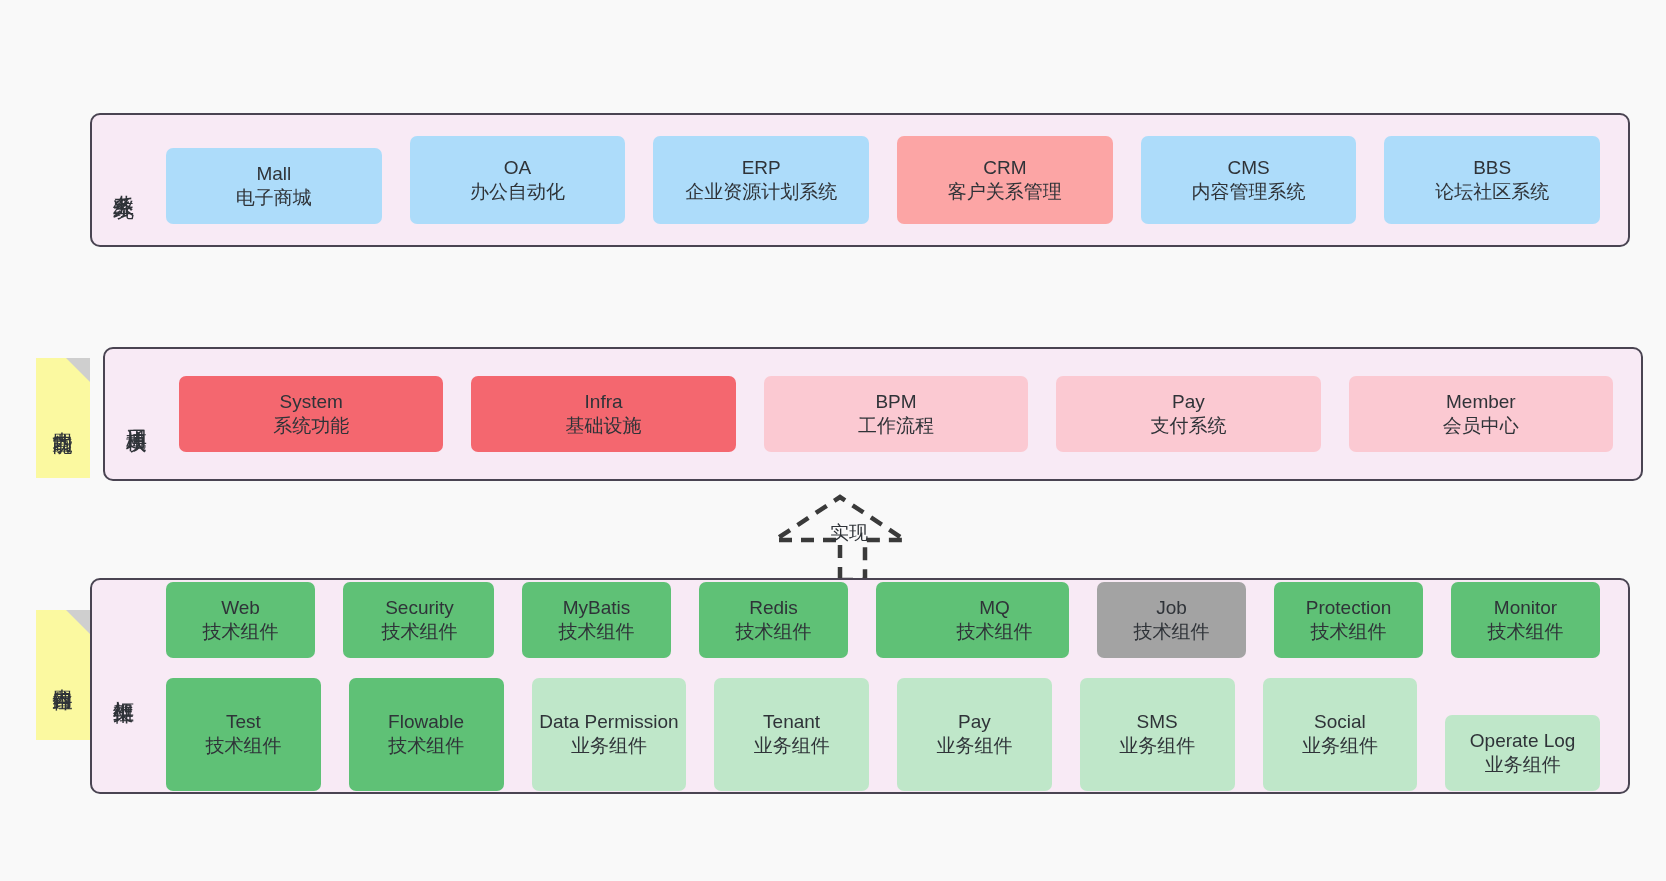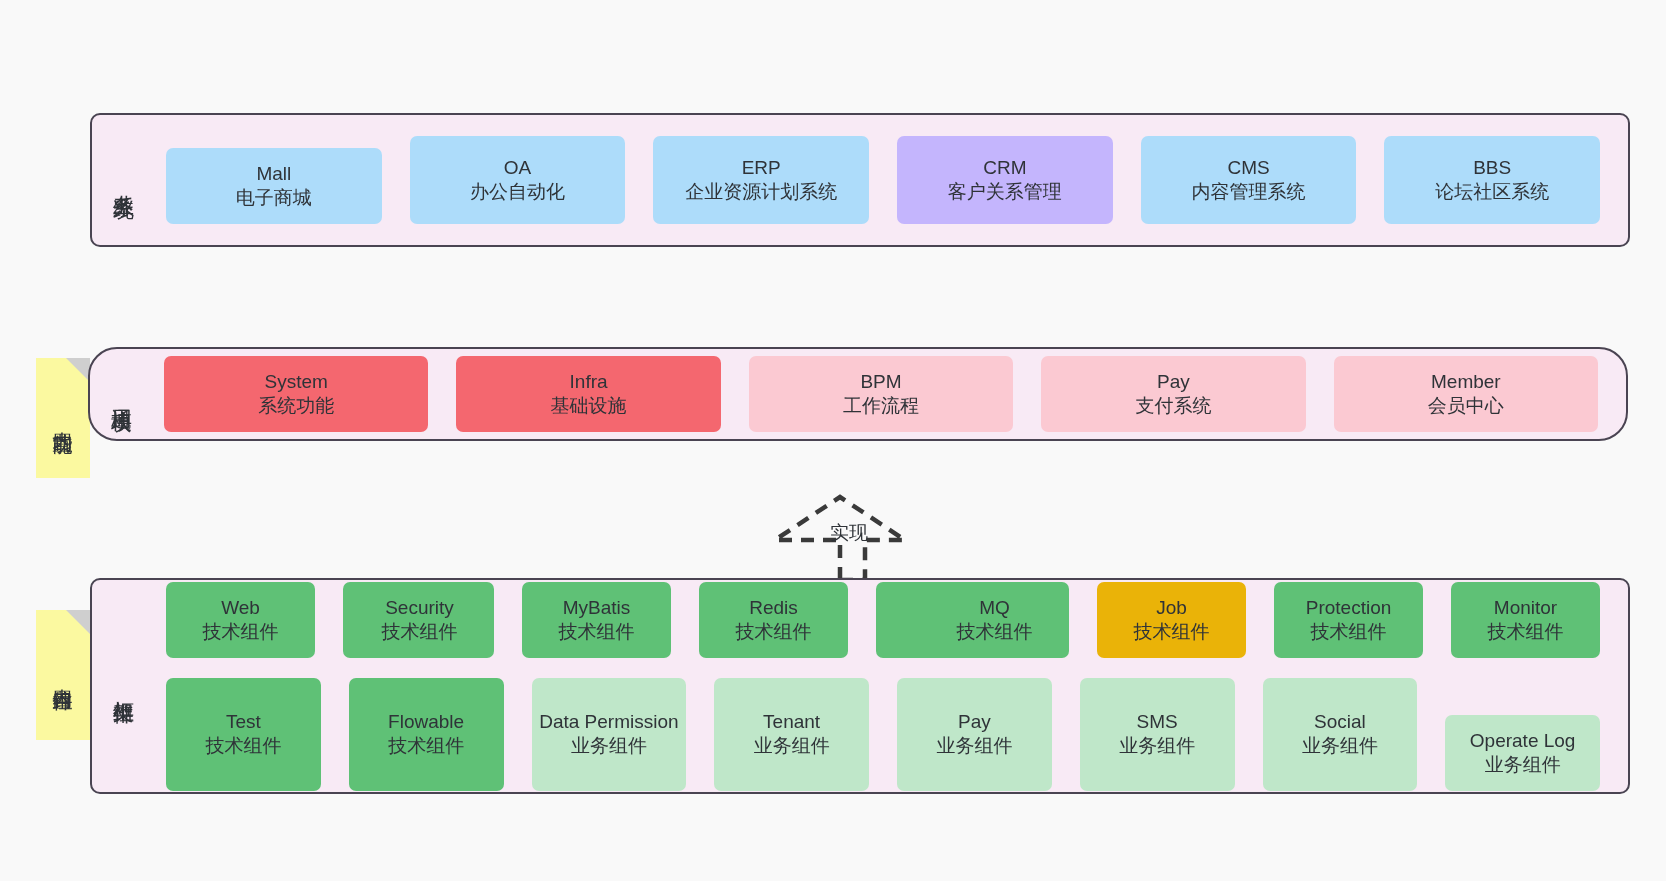--- a/index.html
+++ b/index.html
@@ -138,21 +138,21 @@
         <div class="card c-blue" style="background: rgb(173, 220, 250);">
           <span class="en">OA</span>
           <span class="cn">办公自动化</span>
         </div>
 
         <div class="card c-blue" style="background: rgb(173, 220, 250);">
           <span class="en">ERP</span>
           <span class="cn">企业资源计划系统</span>
         </div>
 
-        <div class="card c-blue" style="background: #c4b5fd;">
+        <div class="card c-blue" style="background: #fca5a5;">
           <span class="en">CRM</span>
           <span class="cn">客户关系管理</span>
         </div>
 
         <div class="card c-blue" style="background: rgb(173, 220, 250);">
           <span class="en">CMS</span>
           <span class="cn">内容管理系统</span>
         </div>
 
         <div class="card c-blue" style="background: rgb(173, 220, 250);">
@@ -163,21 +163,21 @@
       </div>
     </div>
   </div>
 
 
   <div class="sticky" style="left:36px;top:358px;height:120px;">
     <span class="fold"></span>
     <span>内置功能</span>
   </div>
 
-  <div class="layer" id="layer-common" style="left:88px;top:347px;width:1540px;height:94px;border-radius:29px;">
+  <div class="layer" id="layer-common" style="left:103px;top:347px;width:1540px;height:134px;">
     <div class="layer-title">通用模块</div>
     <div class="cards">
       <div class="card-row">
 
         <div class="card c-red" style="background: rgb(244, 103, 111);">
           <span class="en">System</span>
           <span class="cn">系统功能</span>
         </div>
 
         <div class="card c-red" style="background: rgb(244, 103, 111);">
@@ -236,21 +236,21 @@
           <span class="cn">技术组件</span>
         </div>
         <div class="card c-green" style="background: rgb(95, 193, 118);">
           <span class="en">Redis</span>
           <span class="cn">技术组件</span>
         </div>
         <div class="card c-green" style="background: rgb(95, 193, 118); padding-left: 48px;">
           <span class="en">MQ</span>
           <span class="cn">技术组件</span>
         </div>
-        <div class="card c-green" style="background: #eab308;">
+        <div class="card c-green" style="background: #a3a3a3;">
           <span class="en">Job</span>
           <span class="cn">技术组件</span>
         </div>
         <div class="card c-green" style="background: rgb(95, 193, 118);">
           <span class="en">Protection</span>
           <span class="cn">技术组件</span>
         </div>
         <div class="card c-green" style="background: rgb(95, 193, 118);">
           <span class="en">Monitor</span>
           <span class="cn">技术组件</span>

